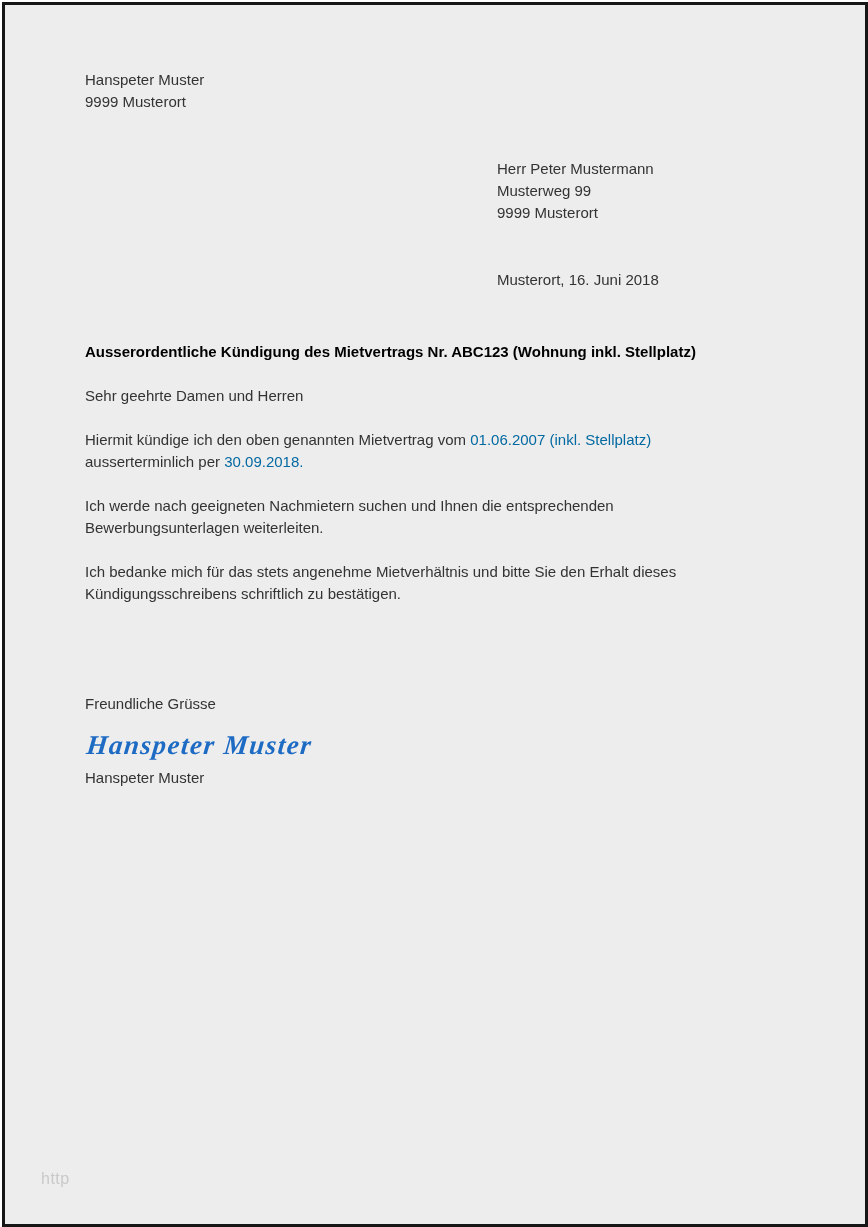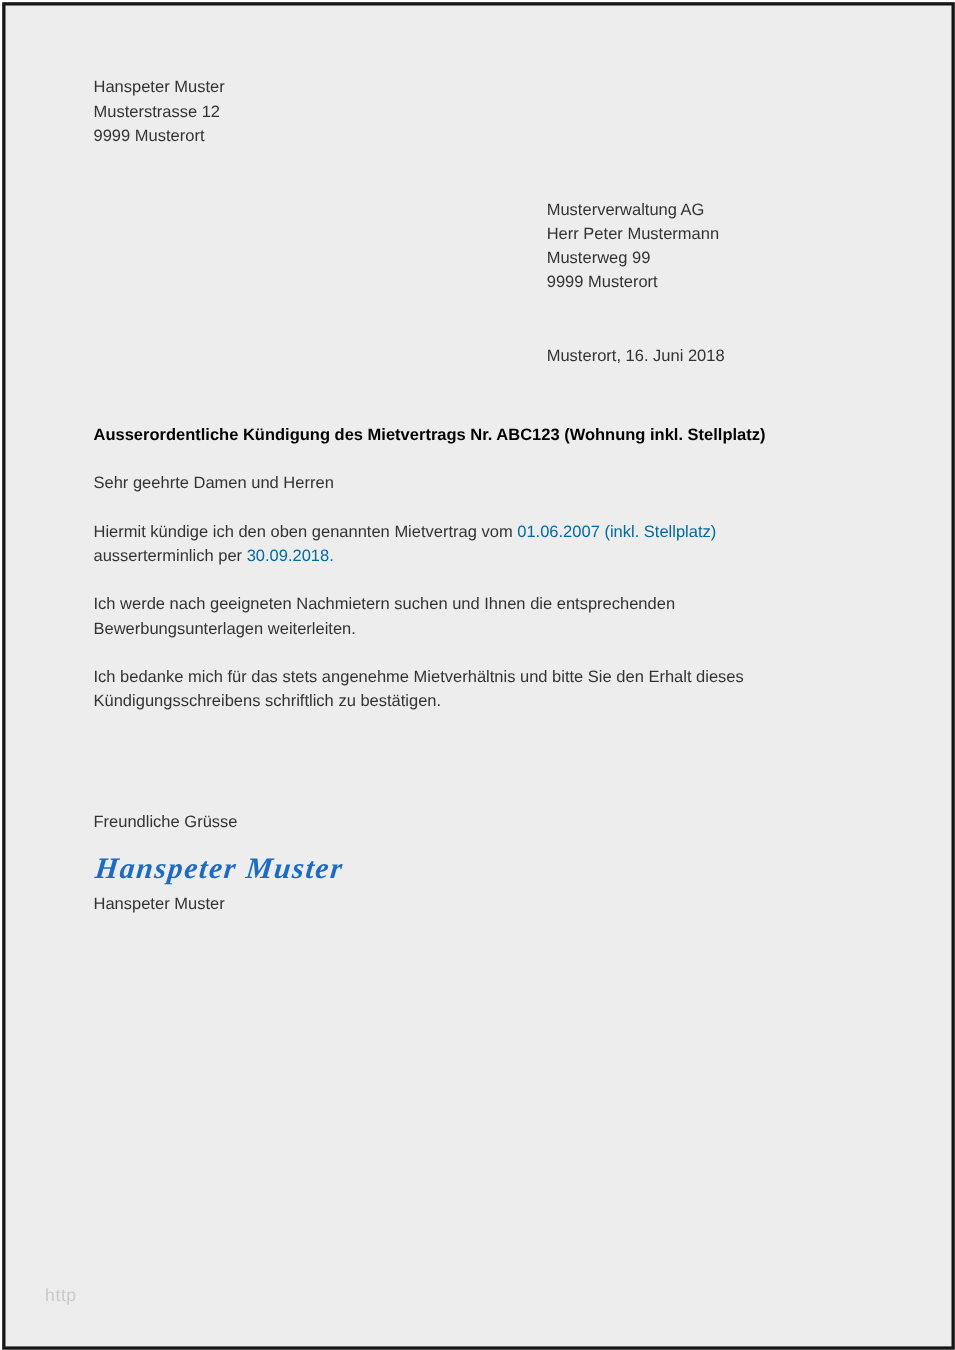--- a/index.html
+++ b/index.html
@@ -68,26 +68,24 @@
   }
 </style>
 </head>
 <body>
 
 <div class="page">
   <div class="content">
 
     <div class="address-block">
         <div>Hanspeter Muster</div>
-        <div>Musterstrasse 12</div>
         <div>9999 Musterort</div>
       </div>
 
     <div class="recipient-block">
-        <div>Musterverwaltung AG</div>
         <div>Herr Peter Mustermann</div>
         <div>Musterweg 99</div>
         <div>9999 Musterort</div>
       </div>
 
     <div class="dateline">Musterort, 16. Juni 2018</div>
 
     <div class="subject">Ausserordentliche Kündigung des Mietvertrags Nr. ABC123 (Wohnung inkl. Stellplatz)</div>
 
     <div class="salutation">Sehr geehrte Damen und Herren</div>

